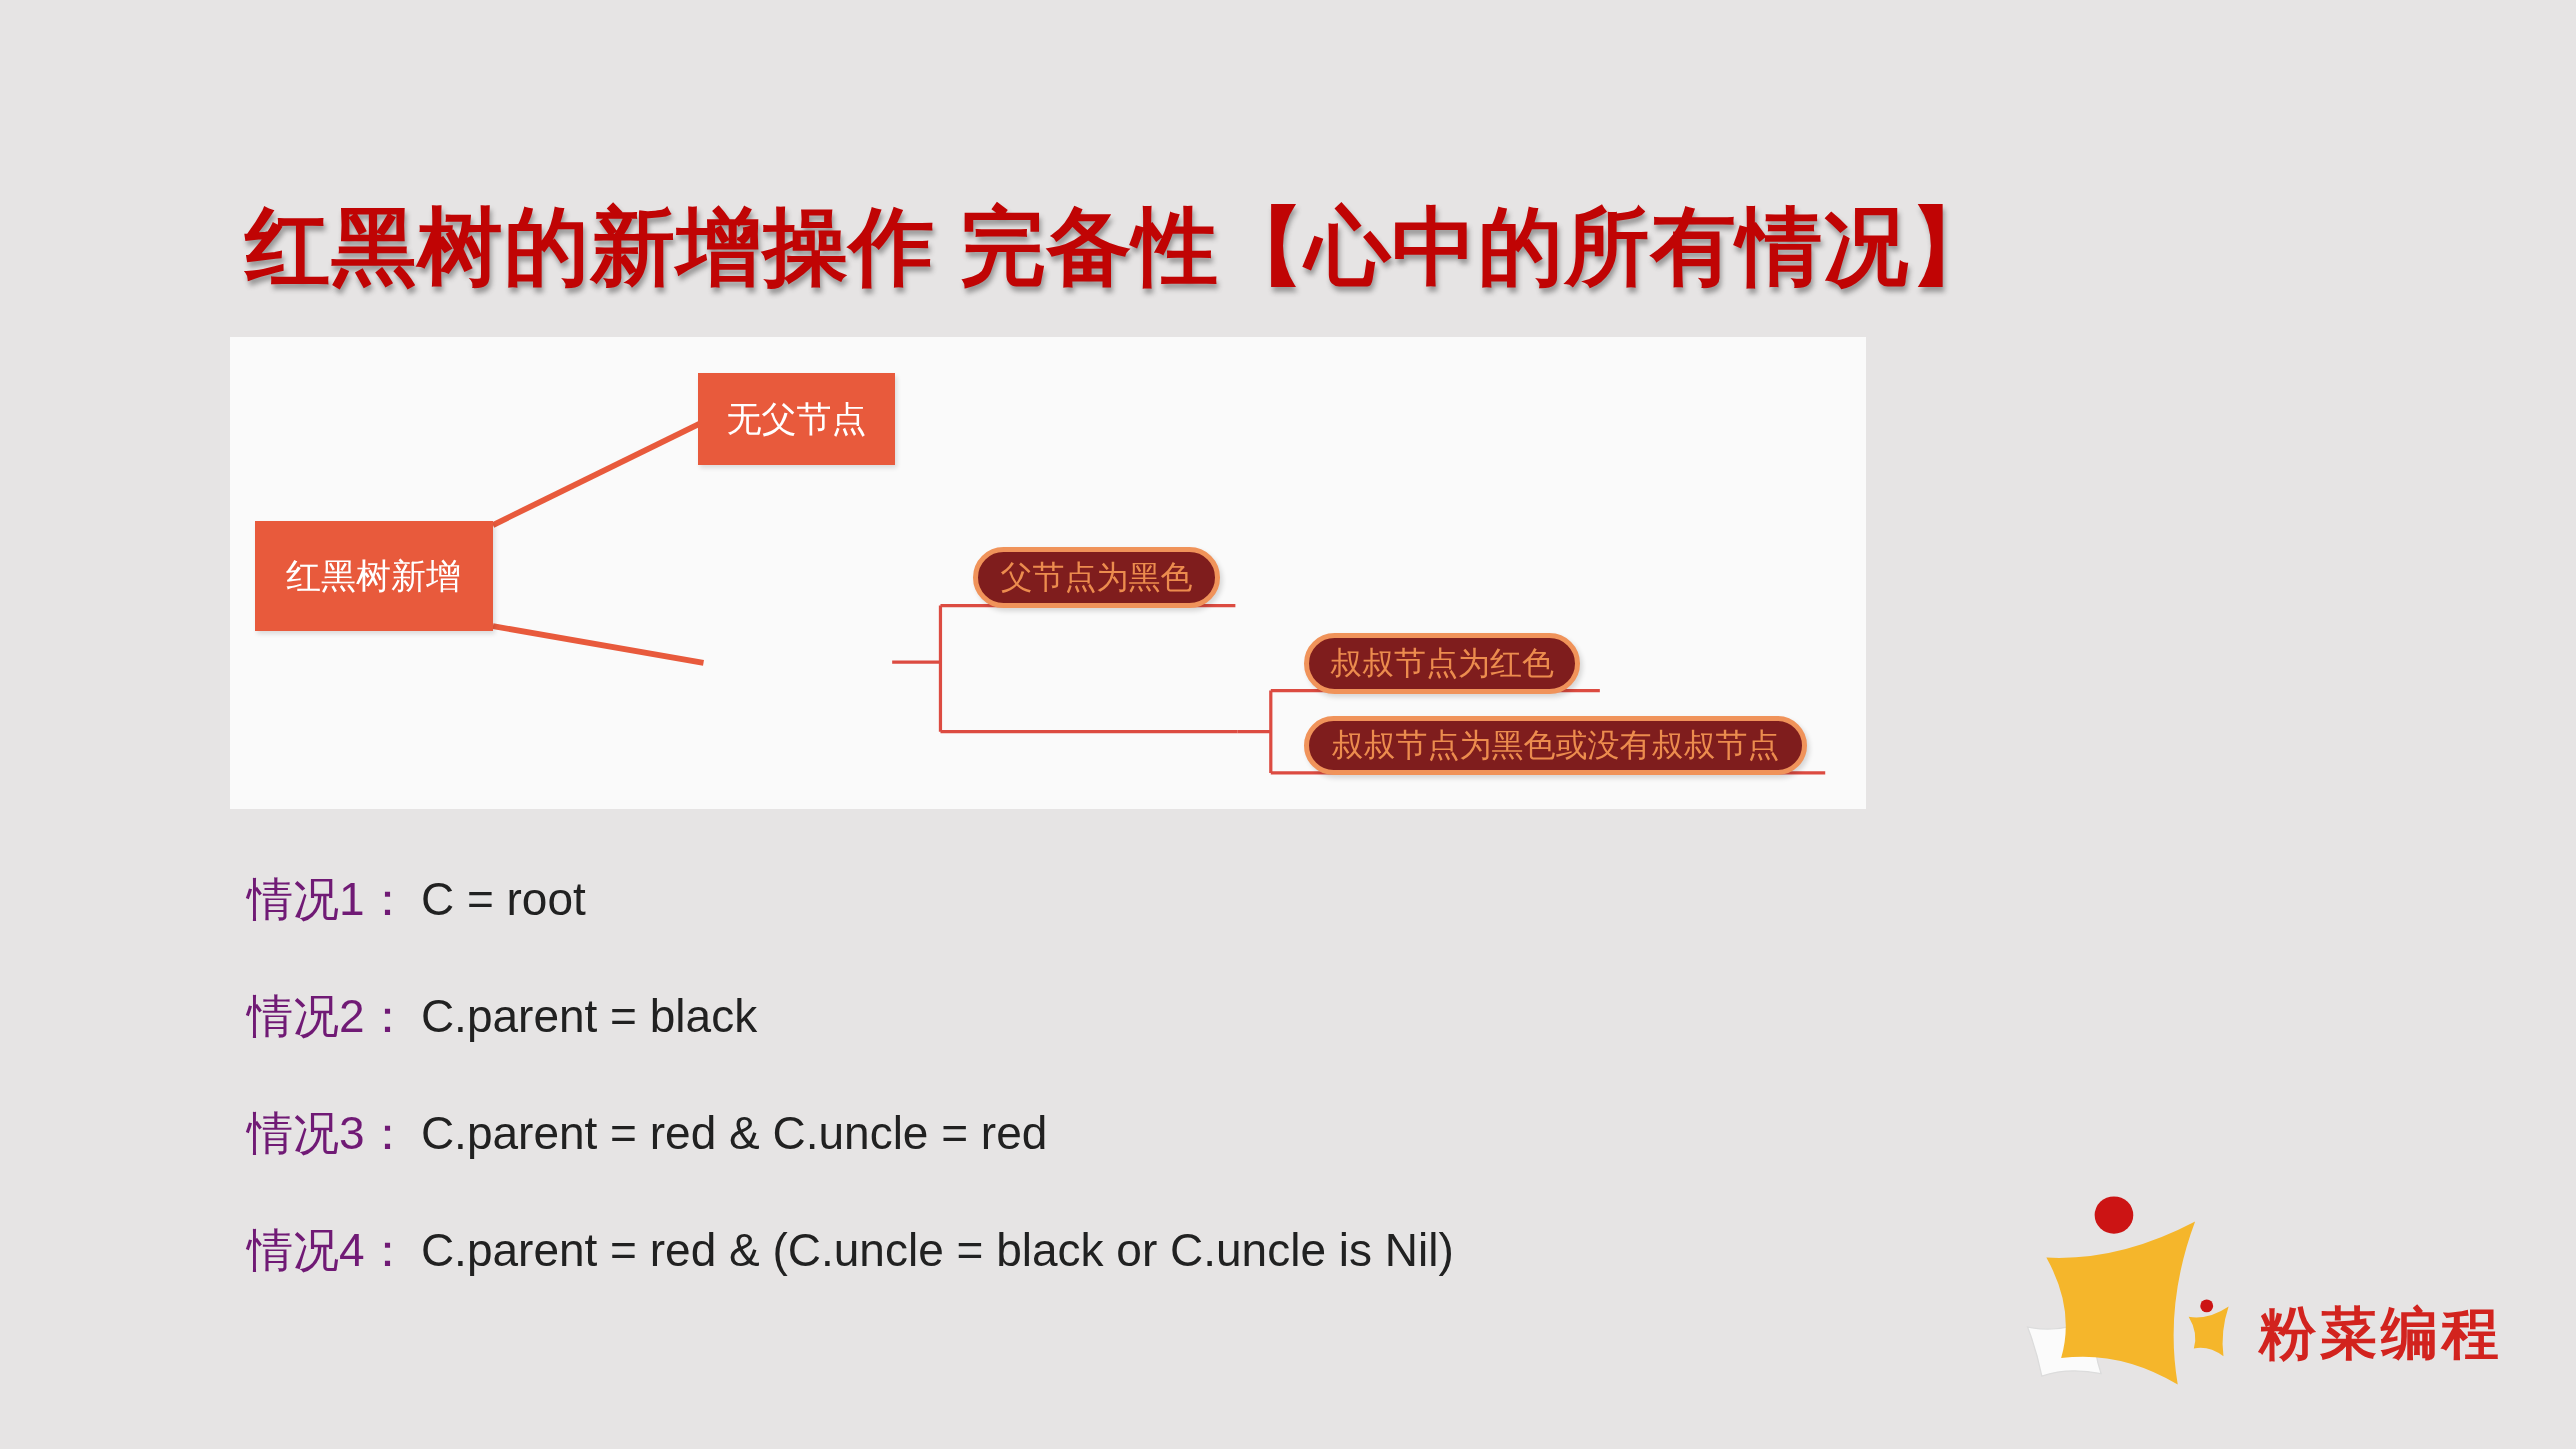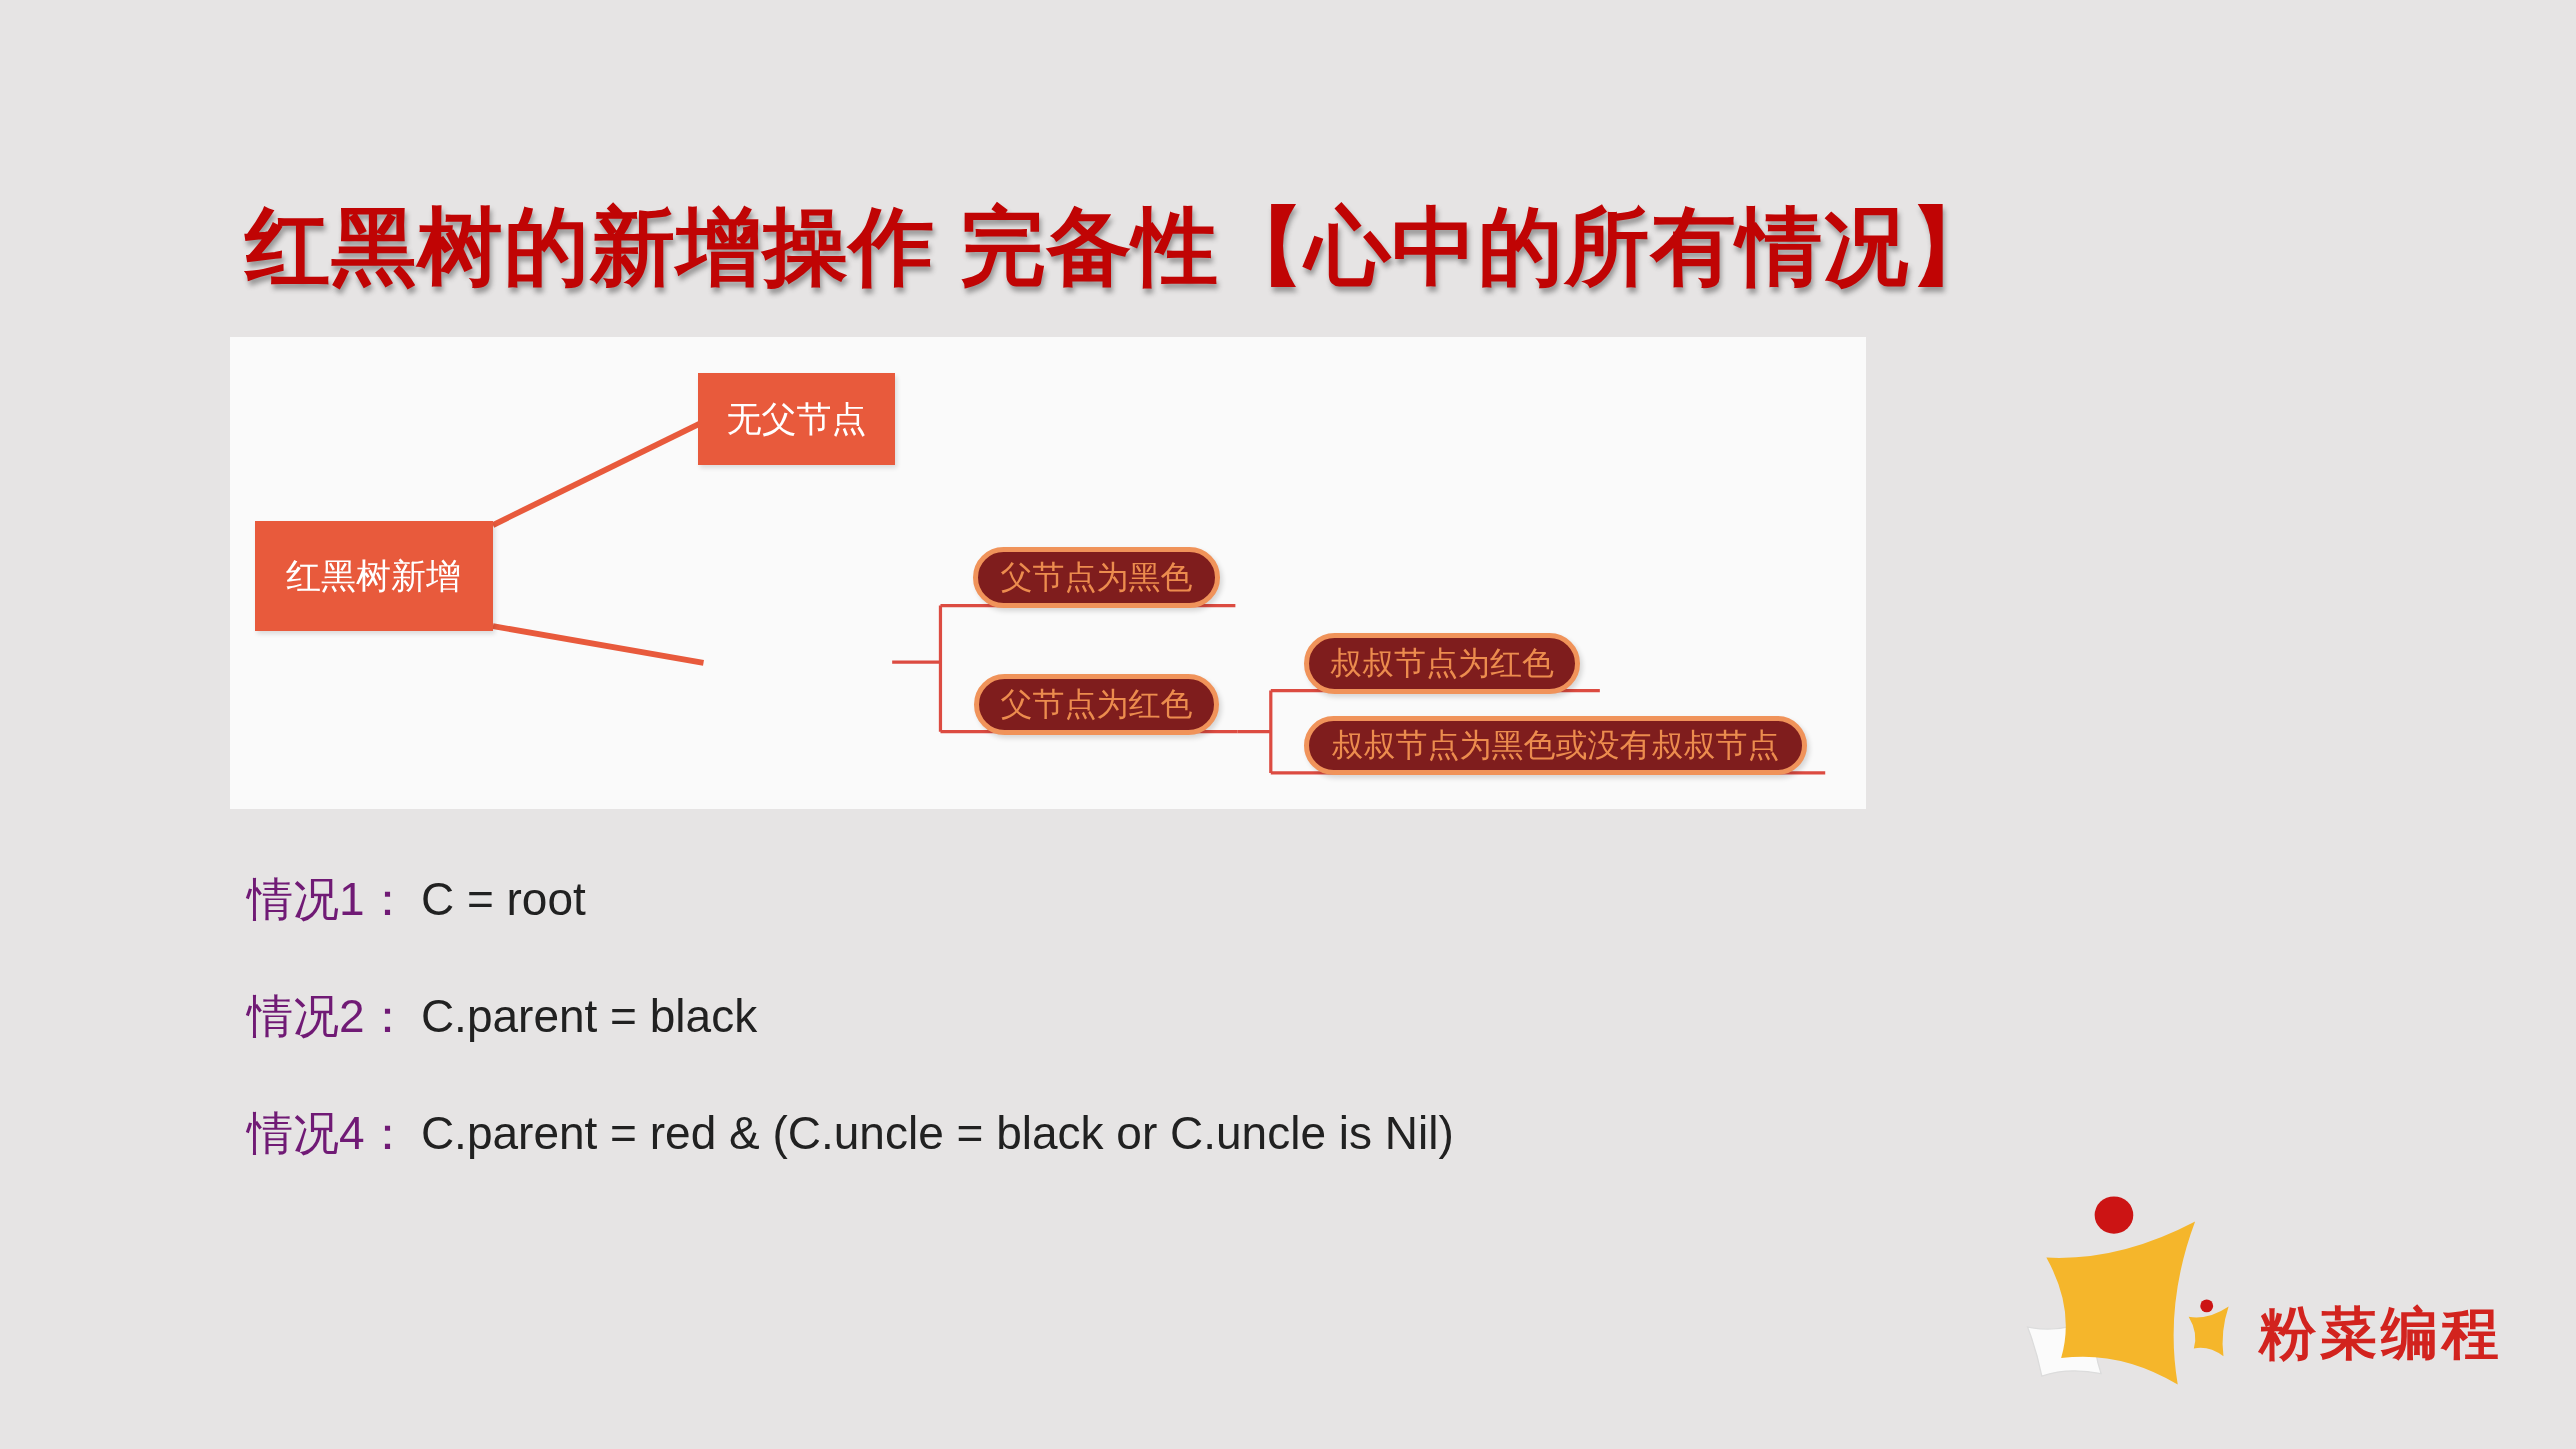--- a/index.html
+++ b/index.html
@@ -103,31 +103,33 @@
     <svg class="connectors" viewBox="0 0 2540 733" xmlns="http://www.w3.org/2000/svg">
       <line x1="408" y1="292" x2="730" y2="134" stroke="#e85a3c" stroke-width="9"></line>
       <line x1="408" y1="449" x2="735" y2="506" stroke="#e85a3c" stroke-width="9"></line>
       <path d="M1028,505 L1103,505 M1103,417 L1103,613 M1103,417 L1561,417 M1103,613 L1564,613" stroke="#dc4b41" stroke-width="5" fill="none"></path>
       <path d="M1564,613 L1616,613 M1616,549 L1616,677 M1616,549 L2127,549 M1616,677 L2477,677" stroke="#dc4b41" stroke-width="5" fill="none"></path>
     </svg>
 
     <div class="node solid n-root">红黑树新增</div>
     <div class="node solid n-no-parent">无父节点</div>
     <div class="node pill n-parent-black">父节点为黑色</div>
-    <div class="node pill n-parent-red">父节点为红色</div>
     <div class="node pill n-uncle-red">叔叔节点为红色</div>
     <div class="node pill n-uncle-black">叔叔节点为黑色或没有叔叔节点</div>
   </div>
 
   <div class="cases">
     <div class="case-row">
       <span class="case-prefix">情况1：</span><span class="case-formula">C = root</span>
     </div>
     <div class="case-row">
       <span class="case-prefix">情况2：</span><span class="case-formula">C.parent = black</span>
+    </div>
+    <div class="case-row">
+      <span class="case-prefix">情况3：</span><span class="case-formula">C.parent = red &amp; C.uncle = red</span>
     </div>
     <div class="case-row">
       <span class="case-prefix">情况4：</span><span class="case-formula">C.parent = red &amp; (C.uncle = black or C.uncle is Nil)</span>
     </div>
   </div>
 
   <div class="logo">
     <svg class="logo-mark" width="232" height="219" viewBox="0 0 360 340" xmlns="http://www.w3.org/2000/svg">
       <path d="M18,230 Q72,240 122,216 Q118,262 132,302 Q80,292 40,306 Q32,266 18,230 Z" fill="#fbfbfb" stroke="#dcdcdc" stroke-width="2"></path>
       <path d="M47,122 Q160,128 278,66 Q230,194 251,319 Q162,266 70,278 Q92,202 47,122 Z" fill="#f5b62b"></path>

